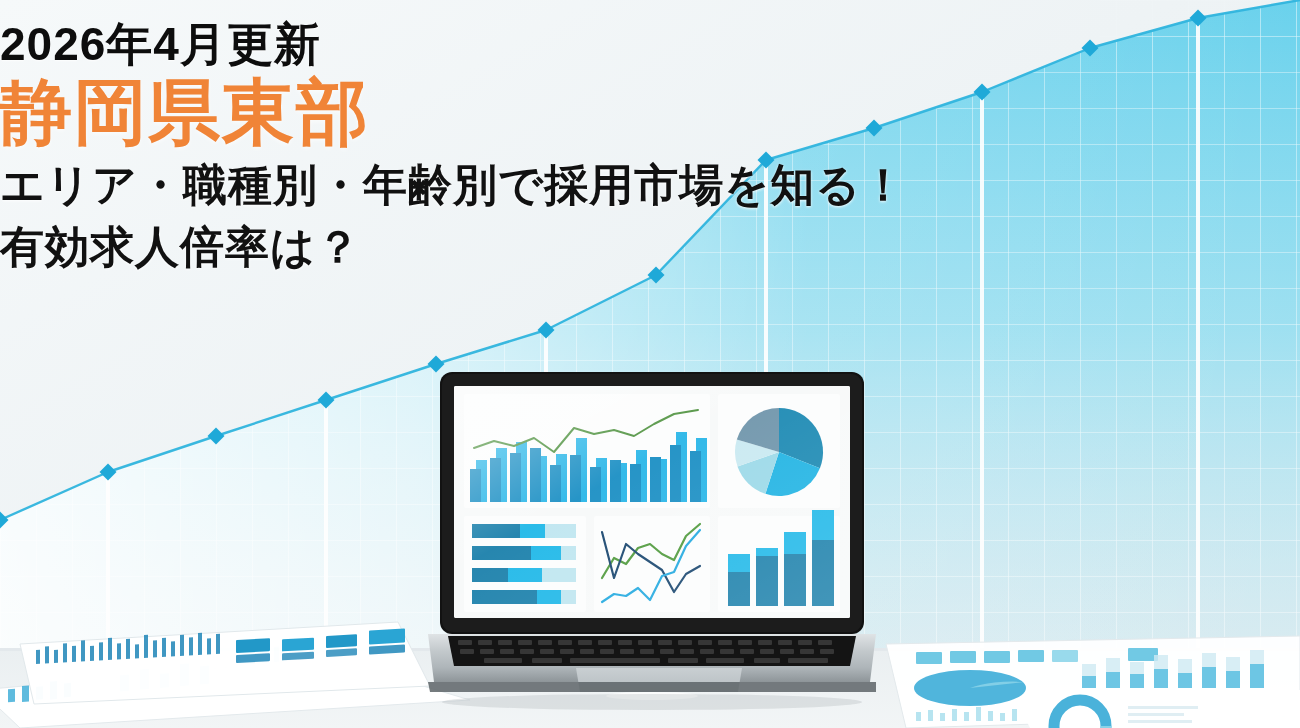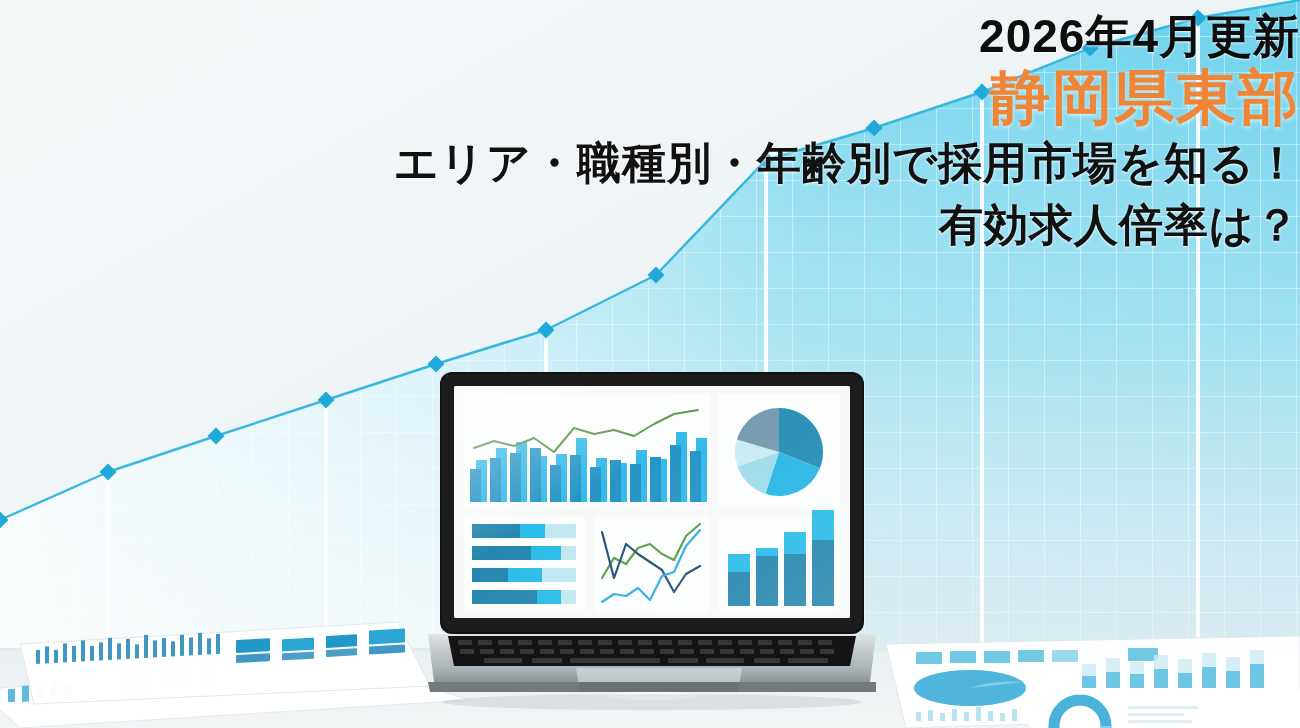--- a/index.html
+++ b/index.html
@@ -11,30 +11,30 @@
   }
   #stage {
     position:relative; width:1300px; height:728px; overflow:hidden;
     background:linear-gradient(135deg,#f4f7f8 0%,#eef3f5 40%,#e8eef1 100%);
   }
   .layer { position:absolute; inset:0; }
   svg.layer { display:block; }
 
   
   #headline {
-    position:absolute; left:0; top:12px; width:1300px;
-    text-align:right; z-index:40; pointer-events:none;
+    position:absolute; left:0; top:20px; width:1300px;
+    text-align:left; z-index:40; pointer-events:none;
   }
   #kicker {
     font-size:46px; font-weight:bold; color:#0d0d0d;
     letter-spacing:1px; line-height:1.05;
     text-shadow:0 1px 2px rgba(255,255,255,.85);
   }
   #maintitle {
-    font-size:60px; font-weight:bold; color:#f08437;
+    font-size:72px; font-weight:bold; color:#f08437;
     letter-spacing:2px; line-height:1.12; margin-top:4px;
     text-shadow:0 2px 4px rgba(255,255,255,.6);
   }
   #sub1 {
     font-size:44px; font-weight:bold; color:#111;
     letter-spacing:1px; line-height:1.18; margin-top:10px;
     text-shadow:0 1px 3px rgba(255,255,255,.9);
   }
   #sub2 {
     font-size:44px; font-weight:bold; color:#111;

